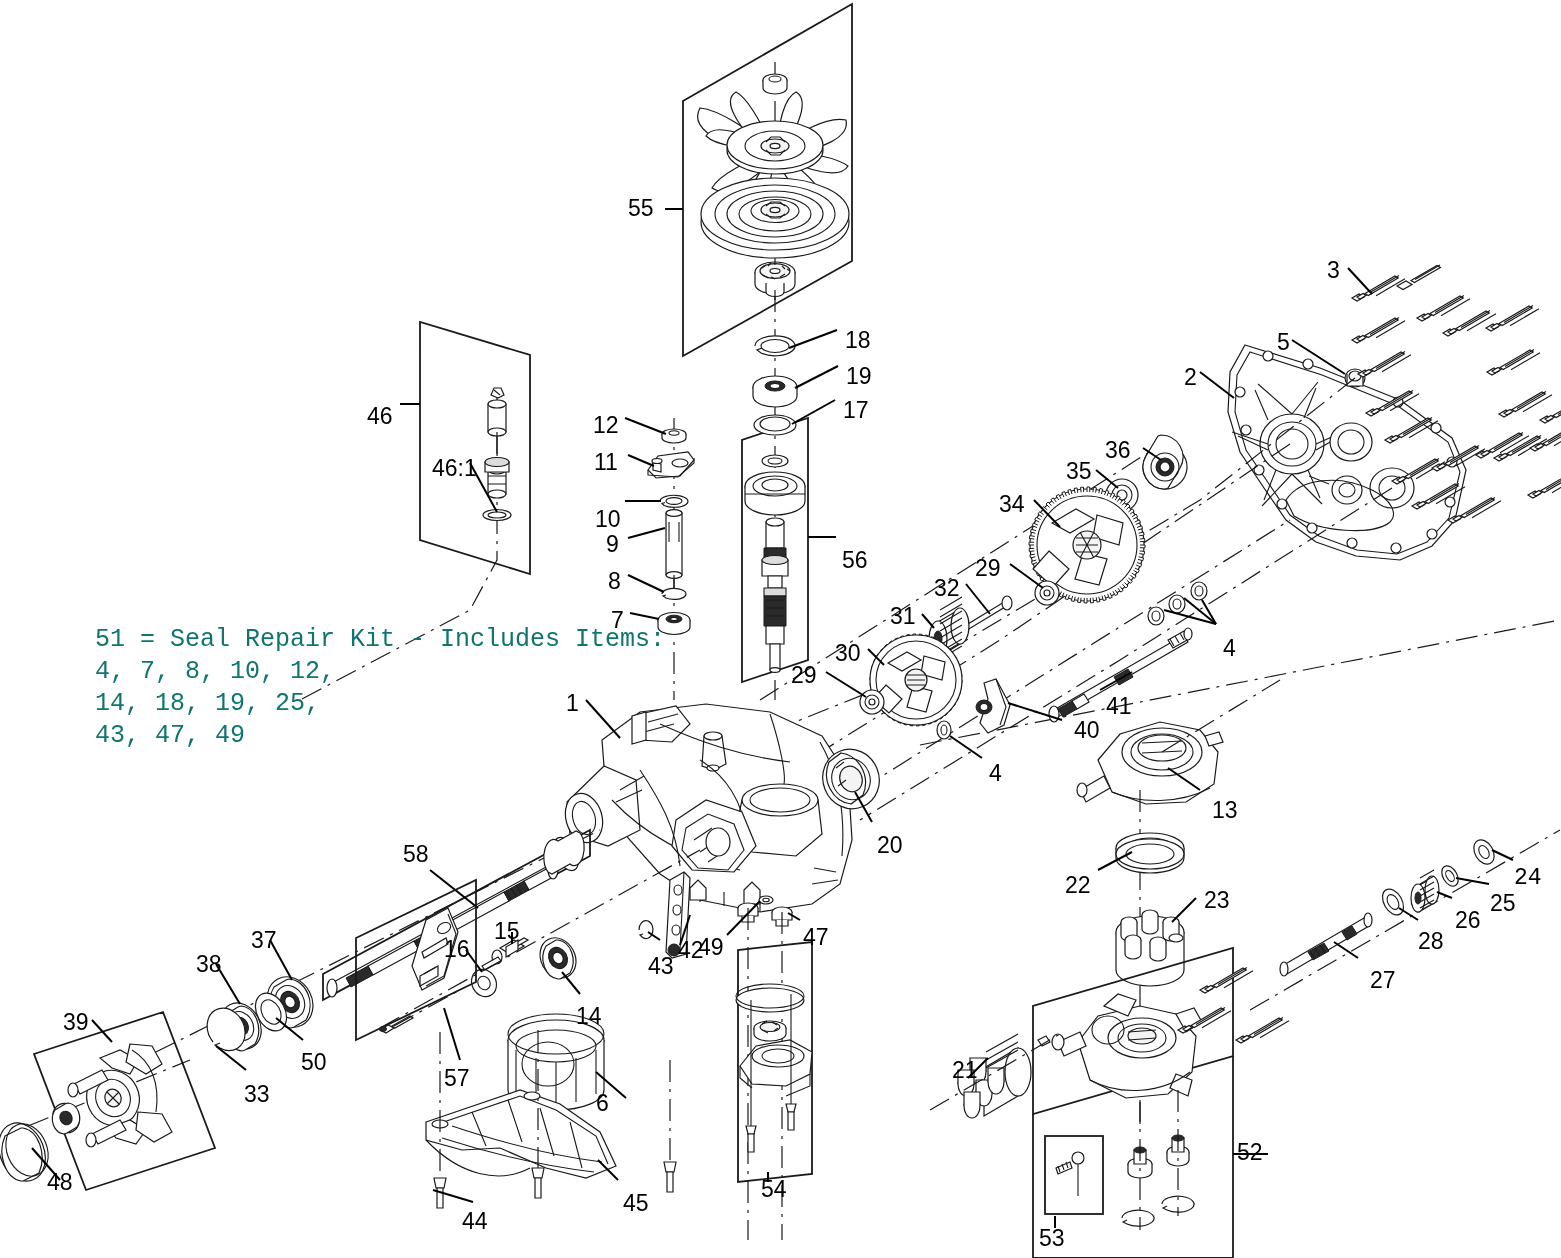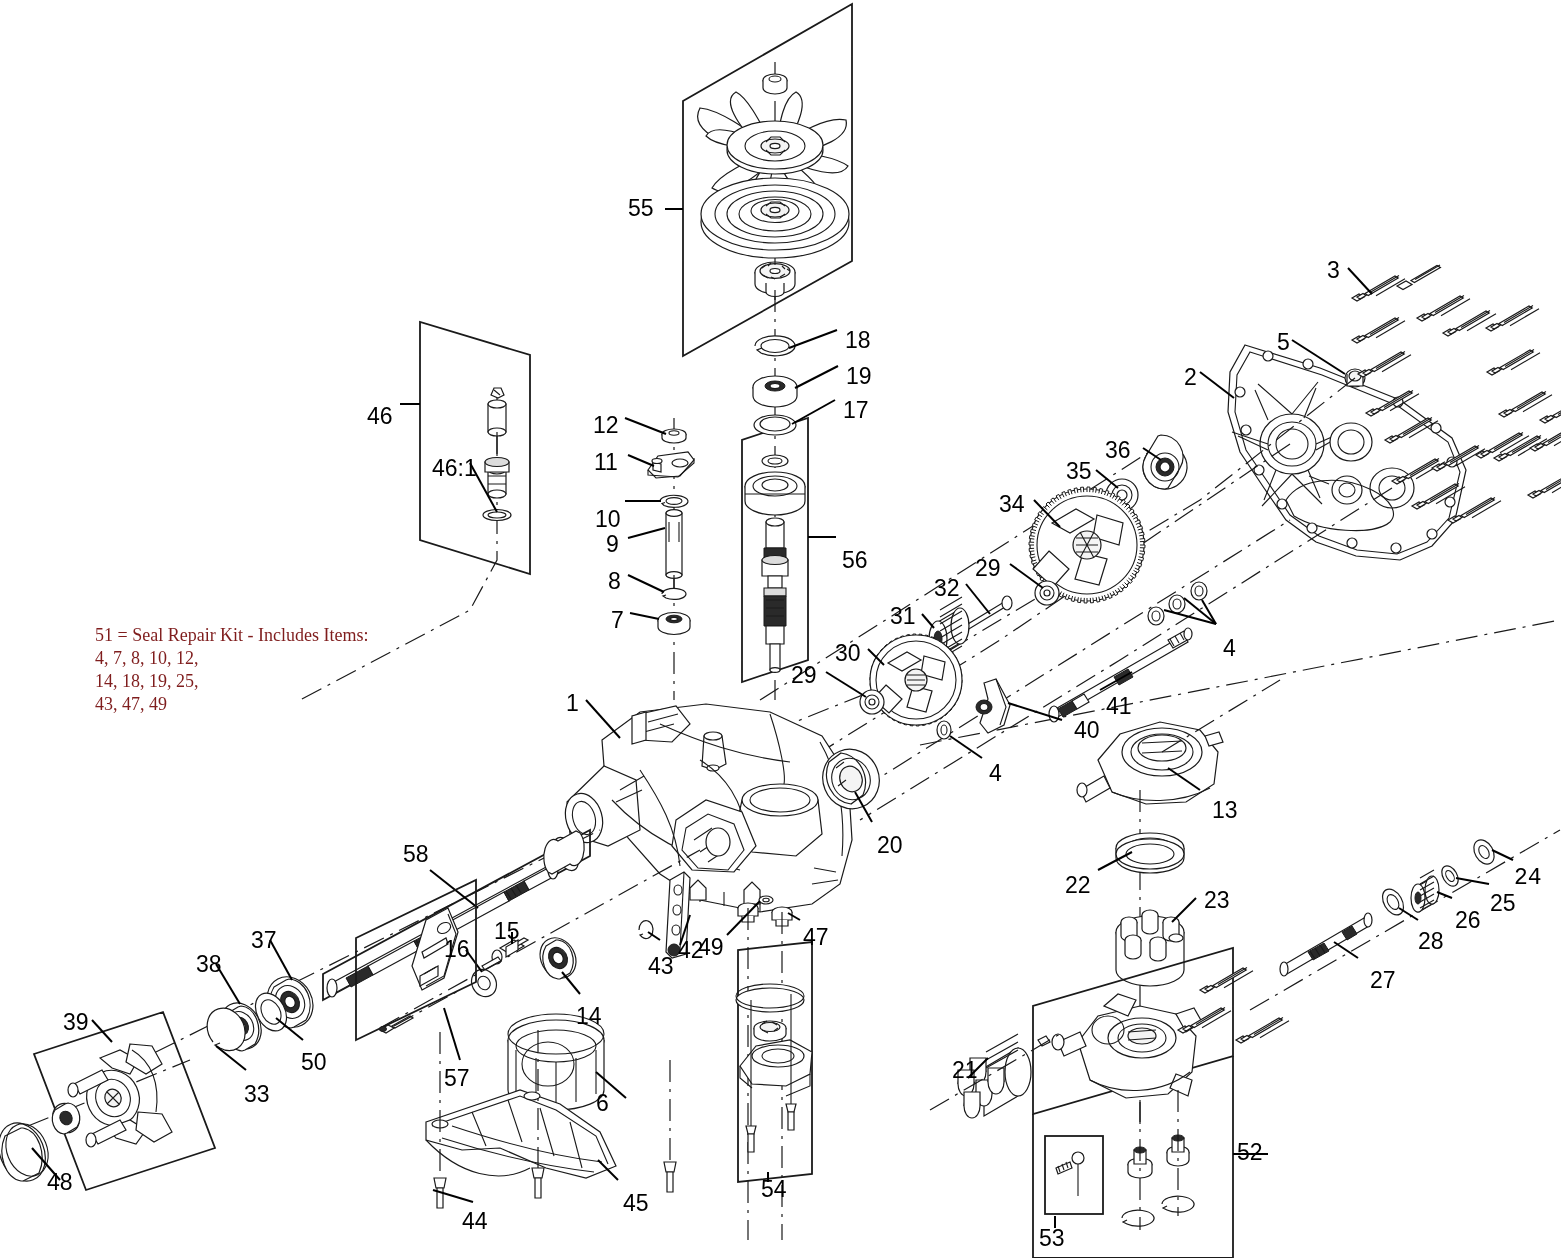--- a/index.html
+++ b/index.html
@@ -1,21 +1,21 @@
 <!DOCTYPE html>
 <html><head>
 <meta charset="utf-8">
 <style>
   html,body{margin:0;padding:0;background:#ffffff;}
   body{font-family:"Liberation Sans", sans-serif;}
   #stage{position:relative;width:1561px;height:1258px;background:#fff;overflow:hidden;}
   #stage svg{position:absolute;left:0;top:0;}
   .lbl{position:absolute;font-family:"Liberation Sans", sans-serif;font-size:23px;color:#000;
        white-space:pre;line-height:1.05;}
-  .note{position:absolute;font-family:Liberation Serif, serif;font-size:18px;color:#7f1d1d;
+  .note{position:absolute;font-family:Liberation Mono, monospace;font-size:25px;color:#0f766e;
         white-space:pre;line-height:1.28;}
   .note.center{text-align:center;}
 </style>
 </head>
 <body>
 
 <div id="stage">
 
 <svg width="1561" height="1258" viewBox="0 0 1561 1258">
   <defs>

